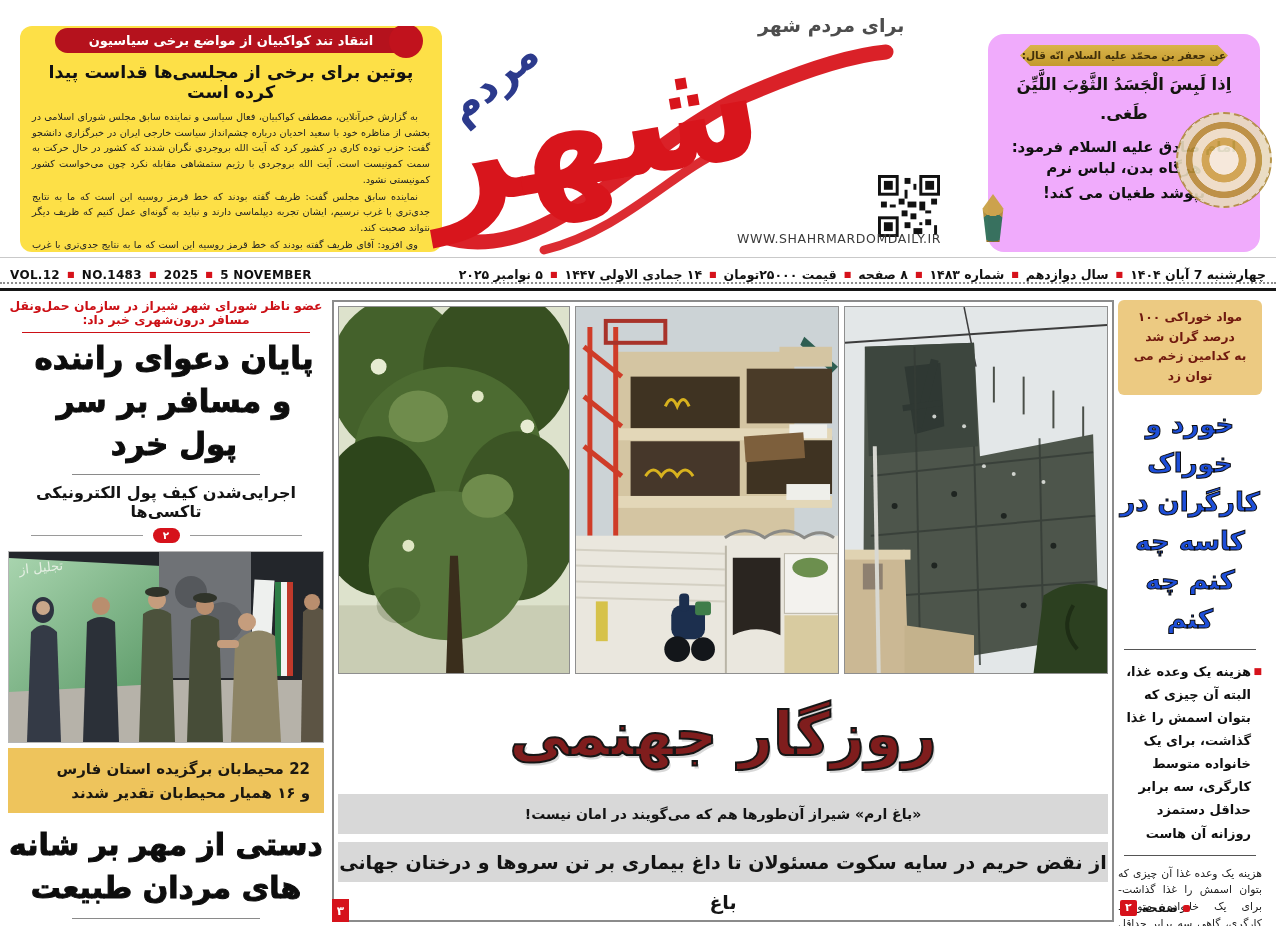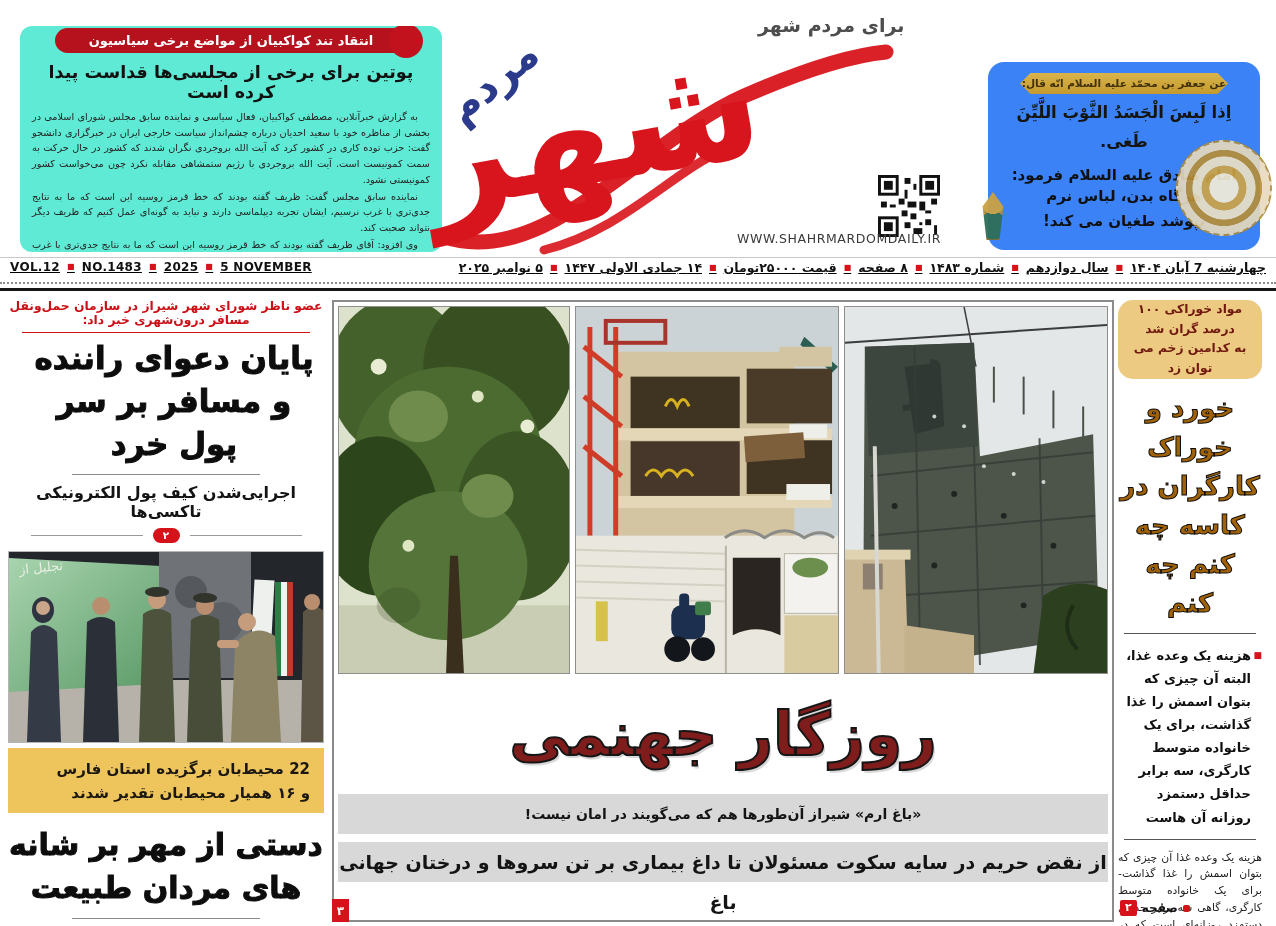--- a/index.html
+++ b/index.html
@@ -2,42 +2,42 @@
 <html lang="fa"><head>
 <meta charset="utf-8">
 <style>
   * { margin:0; padding:0; box-sizing:border-box; }
   html,body { background:#fff; }
   body { font-family:"DejaVu Sans", sans-serif; }
   .page { position:relative; width:1276px; height:926px; background:#fff; overflow:hidden; margin:0 auto; }
 
   
   .tl-box { position:absolute; left:20px; top:26px; width:422px; height:226px;
-            background:#5eead4; border-radius:12px; padding:0 12px; overflow:hidden; }
+            background:#fde047; border-radius:12px; padding:0 12px; overflow:hidden; }
   .tl-kicker { position:relative; margin:2px auto 0; width:352px; height:25px; background:#b5121d;
                border-radius:13px; color:#fff; font-size:13px; font-weight:bold; line-height:25px;
                text-align:center; direction:rtl; z-index:1;}
   .tl-kicker::after { content:""; position:absolute; right:-16px; top:-4px; width:34px; height:34px;
                background:#c1121d; border-radius:50%; z-index:-1; }
   .tl-headline { direction:rtl; text-align:center; font-size:17.5px; font-weight:bold; color:#111;
                margin:9px 0 7px; letter-spacing:-0.3px; }
   .tl-body { direction:rtl; text-align:justify; font-size:9.7px; line-height:1.62; color:#222; }
   .tl-body .par { text-indent:12px; margin-bottom:1px; }
 
   
   .masthead-svg { position:absolute; left:424px; top:0; width:472px; height:258px; }
   .tagline { position:absolute; left:758px; top:14px; width:214px; direction:rtl; text-align:left;
              font-size:19px; font-weight:bold; color:#4d4d4d; }
   .qr { position:absolute; left:878px; top:175px; width:62px; height:62px; }
   .website { position:absolute; left:698px; top:231px; width:282px; text-align:center;
              font-size:12.5px; color:#3a3a3a; letter-spacing:0.6px; }
 
   
-  .quote-box { position:absolute; left:988px; top:34px; width:272px; height:188px;
-               background:#3b82f6; border-radius:16px;margin-top:28px; }
+  .quote-box { position:absolute; left:988px; top:34px; width:272px; height:218px;
+               background:#f0abfc; border-radius:16px; }
   .qb-ribbon { width:208px; margin:11px auto 3px; height:21px; line-height:21px;
                background:linear-gradient(180deg,#d9b44a,#c49a2e); color:#41300a;
                font-size:10.5px; font-weight:bold; text-align:center; direction:rtl;
                clip-path:polygon(0 50%, 5% 0, 95% 0, 100% 50%, 95% 100%, 5% 100%); }
   .qb-arabic { direction:rtl; text-align:center; font-size:16.5px; font-weight:bold; color:#15150f;
                line-height:1.75; padding:2px 20px 0; }
   .qb-fa1 { direction:rtl; text-align:center; font-size:15px; font-weight:bold; color:#101010;
             margin-top:9px; }
   .qb-fa2 { direction:rtl; text-align:center; font-size:15px; font-weight:bold; color:#101010;
             line-height:1.7; padding:0 34px; }
@@ -47,21 +47,21 @@
             border:2px dashed #b08c3a; opacity:.9; }
   .qb-tassel { position:absolute; left:-8px; bottom:10px; width:26px; height:48px;
             background:radial-gradient(circle at 50% 20%, #caa244 0 30%, transparent 31%),
                        radial-gradient(circle at 50% 70%, #2e6e57 0 38%, transparent 39%),
                        linear-gradient(180deg,#caa244,#8a6b23);
             clip-path:polygon(50% 0, 90% 30%, 75% 100%, 25% 100%, 10% 30%); opacity:.95; }
 
   
   .rule-thin { position:absolute; left:0; right:0; top:257px; height:1px; background:#c9c9c9; }
   .dateline { position:absolute; left:10px; right:10px; top:260px; height:22px; display:flex;
-              justify-content:space-between; align-items:flex-start;text-decoration:underline; }
+              justify-content:space-between; align-items:flex-end; }
   .dl-en { direction:ltr; font-size:12px; font-weight:bold; color:#111; letter-spacing:0.3px; }
   .dl-fa { direction:rtl; font-size:12.5px; font-weight:bold; color:#111; }
   .dl-item { white-space:nowrap; }
   .dl-item + .dl-item::before { content:"■"; color:#d6121b; font-size:8px; margin:0 7px;
               position:relative; top:-2px; }
   .rule-dotted { position:absolute; left:0; right:0; top:282px; border-top:2px dotted #8e8e8e; }
   .rule-thick { position:absolute; left:0; right:0; top:288px; height:3px; background:#161616; }
 
   
   .left-col { position:absolute; left:8px; top:299px; width:316px; }
@@ -104,23 +104,23 @@
   .gray-bar { background:#d8d8d8; height:40px; line-height:40px; text-align:center; direction:rtl;
            font-weight:bold; color:#141414; }
   .bar1 { margin-top:4px; font-size:14px; }
   .bar2 { margin-top:8px; font-size:19px; }
   .corner-badge { position:absolute; left:-2px; bottom:-2px; width:17px; height:23px; background:#d6121b;
            color:#fff; font-size:12px; font-weight:bold; display:flex; align-items:center;
            justify-content:center; }
 
   
   .right-col { position:absolute; left:1118px; top:300px; width:144px; height:616px; }
-  .rc-kicker { background:#ecca82; border-radius:15px; padding:0 6px; direction:rtl; }
+  .rc-kicker { background:#ecca82; border-radius:6px; padding:8px 6px; direction:rtl; }
   .rc-kline { text-align:center; font-size:12.3px; font-weight:bold; color:#70190f; line-height:1.6; }
-  .rc-h1 { direction:rtl; text-align:center; font-size:26px; font-weight:bold; color:#a16207;
+  .rc-h1 { direction:rtl; text-align:center; font-size:26px; font-weight:bold; color:#1d4ed8;
            line-height:1.5; -webkit-text-stroke:1px #0b0b0b; letter-spacing:-1px; margin-top:10px; }
   .rc-div { height:1px; background:#555; margin:10px 6px; }
   .rc-lead { direction:rtl; text-align:right; font-size:13px; font-weight:bold; color:#101010;
            line-height:1.78; position:relative; padding-right:11px; }
   .rc-lead::before { content:"■"; color:#d6121b; font-size:9px; position:absolute; right:0; top:3px; }
   .rc-body { direction:rtl; text-align:justify; font-size:10.8px; line-height:1.55; color:#1c1c1c;
            height:246px; overflow:hidden; margin-top:2px; }
   .rc-pagebadge { position:absolute; left:2px; bottom:0; display:flex; align-items:center; gap:5px;
            direction:rtl; }
   .rc-dot { width:7px; height:7px; background:#d6121b; border-radius:2px; }

